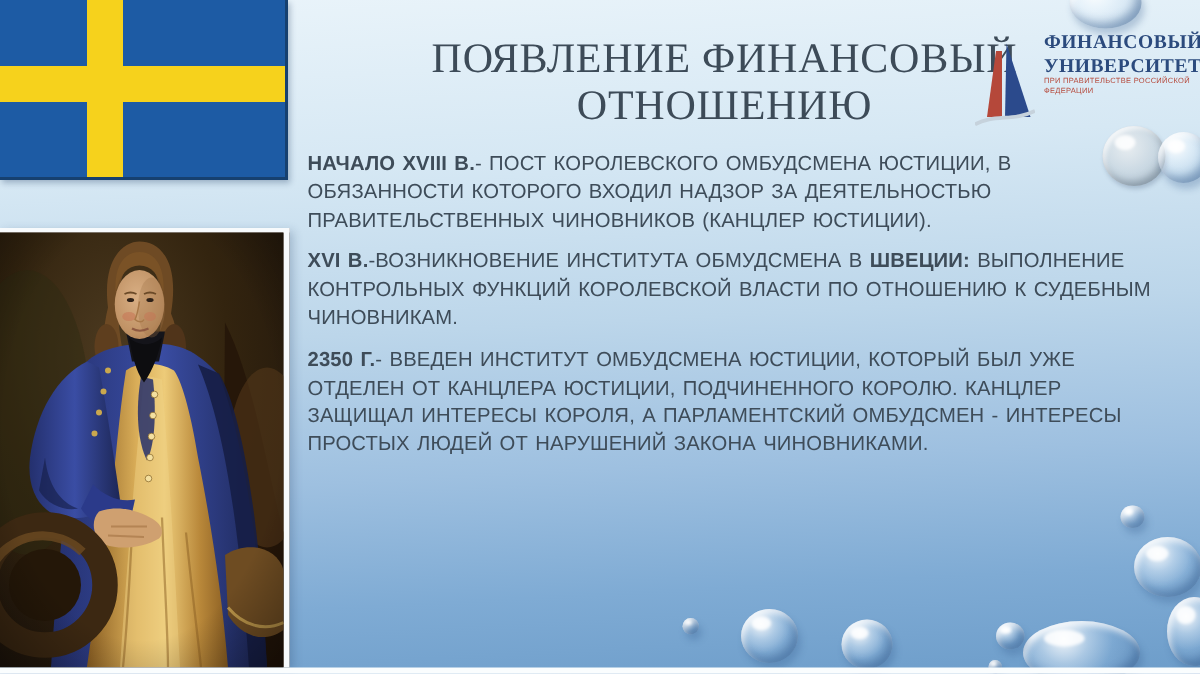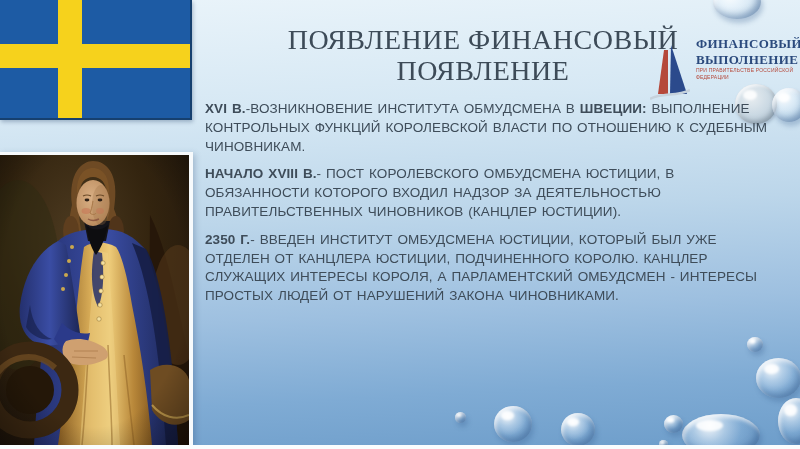--- a/index.html
+++ b/index.html
@@ -54,21 +54,21 @@
   }
   .portrait svg{display:block;width:100%;height:100%;}
   
   .title{
     position:absolute;left:233px;top:24px;width:500px;margin:0;z-index:3;
     text-align:center;font-family:"Liberation Serif",serif;font-weight:400;
     font-size:28px;line-height:31px;letter-spacing:.5px;
     color:var(--title-text,#3d4b58);
   }
   
-  .logo{position:absolute;left:650px;top:36px;width:150px;z-index:3;}
+  .logo{position:absolute;left:650px;top:20px;width:150px;z-index:3;}
   .logo-mark{position:absolute;left:0;top:6px;width:40px;height:64px;}
   .logo-text{
     margin-left:46px;font-family:"Liberation Serif",serif;font-weight:700;
     color:var(--logo-blue,#2b4a7d);font-size:13px;line-height:15.5px;letter-spacing:.4px;
   }
   .logo-sub{
     font-family:"Liberation Sans",sans-serif;font-weight:400;
     font-size:5px;line-height:7px;letter-spacing:.2px;color:var(--logo-red,#b5483a);
   }
   
@@ -194,36 +194,36 @@
       <path d="M93,46 C92,52 91,56 90,58 C92,60 95,60 96,58" stroke="#a87848" stroke-width="1" fill="none"></path>
       <path d="M88,64 Q93,67 99,64" stroke="#8f5a42" stroke-width="1.4" fill="none"></path>
 
       <path d="M77,40 C76,22 83,13 93,13 C103,13 110,22 109,40 C106,28 101,22 93,22 C85,22 80,28 77,40 Z" fill="#7a5226"></path>
       <rect width="189" height="290" fill="url(#vig)"></rect>
     </svg>
   </div>
 
   <h1 class="title">
     <span>ПОЯВЛЕНИЕ ФИНАНСОВЫЙ</span><br>
-    <span>ПОЯВЛЕНИЕ</span>
+    <span>ОТНОШЕНИЮ</span>
   </h1>
 
   <div class="logo">
     <svg class="logo-mark" viewBox="0 0 40 64">
       <polygon points="8,52 14,8 18,8 18,52" fill="#b5483a"></polygon>
       <polygon points="20,52 21,3 37,52" fill="#2b4a8c"></polygon>
       <path d="M0,57 C12,50 26,55 40,48" stroke="#c6d2dc" stroke-width="2.5" fill="none"></path>
     </svg>
     <div class="logo-text">
       <div>ФИНАНСОВЫЙ</div>
-      <div>ВЫПОЛНЕНИЕ</div>
+      <div>УНИВЕРСИТЕТ</div>
       <div class="logo-sub">ПРИ ПРАВИТЕЛЬСТВЕ РОССИЙСКОЙ ФЕДЕРАЦИИ</div>
     </div>
   </div>
 
   <div class="bodytext">
+      <p><b>НАЧАЛО XVIII В.</b><span>- ПОСТ КОРОЛЕВСКОГО ОМБУДСМЕНА ЮСТИЦИИ, В ОБЯЗАННОСТИ КОТОРОГО ВХОДИЛ НАДЗОР ЗА ДЕЯТЕЛЬНОСТЬЮ ПРАВИТЕЛЬСТВЕННЫХ ЧИНОВНИКОВ (КАНЦЛЕР ЮСТИЦИИ).</span></p>
       <p><b>XVI В.</b><span>-ВОЗНИКНОВЕНИЕ ИНСТИТУТА ОБМУДСМЕНА В </span><b>ШВЕЦИИ:</b><span> ВЫПОЛНЕНИЕ КОНТРОЛЬНЫХ ФУНКЦИЙ КОРОЛЕВСКОЙ ВЛАСТИ ПО ОТНОШЕНИЮ К СУДЕБНЫМ ЧИНОВНИКАМ.</span></p>
-      <p><b>НАЧАЛО XVIII В.</b><span>- ПОСТ КОРОЛЕВСКОГО ОМБУДСМЕНА ЮСТИЦИИ, В ОБЯЗАННОСТИ КОТОРОГО ВХОДИЛ НАДЗОР ЗА ДЕЯТЕЛЬНОСТЬЮ ПРАВИТЕЛЬСТВЕННЫХ ЧИНОВНИКОВ (КАНЦЛЕР ЮСТИЦИИ).</span></p>
-      <p><b>2350 Г.</b><span>- ВВЕДЕН ИНСТИТУТ ОМБУДСМЕНА ЮСТИЦИИ, КОТОРЫЙ БЫЛ УЖЕ ОТДЕЛЕН ОТ КАНЦЛЕРА ЮСТИЦИИ, ПОДЧИНЕННОГО КОРОЛЮ. КАНЦЛЕР СЛУЖАЩИХ ИНТЕРЕСЫ КОРОЛЯ, А ПАРЛАМЕНТСКИЙ ОМБУДСМЕН - ИНТЕРЕСЫ ПРОСТЫХ ЛЮДЕЙ ОТ НАРУШЕНИЙ ЗАКОНА ЧИНОВНИКАМИ.</span></p>
+      <p><b>2350 Г.</b><span>- ВВЕДЕН ИНСТИТУТ ОМБУДСМЕНА ЮСТИЦИИ, КОТОРЫЙ БЫЛ УЖЕ ОТДЕЛЕН ОТ КАНЦЛЕРА ЮСТИЦИИ, ПОДЧИНЕННОГО КОРОЛЮ. КАНЦЛЕР ЗАЩИЩАЛ ИНТЕРЕСЫ КОРОЛЯ, А ПАРЛАМЕНТСКИЙ ОМБУДСМЕН - ИНТЕРЕСЫ ПРОСТЫХ ЛЮДЕЙ ОТ НАРУШЕНИЙ ЗАКОНА ЧИНОВНИКАМИ.</span></p>
     </div>
 
   <div class="bottom-strip"></div>
 </div>
 
 </body></html>

